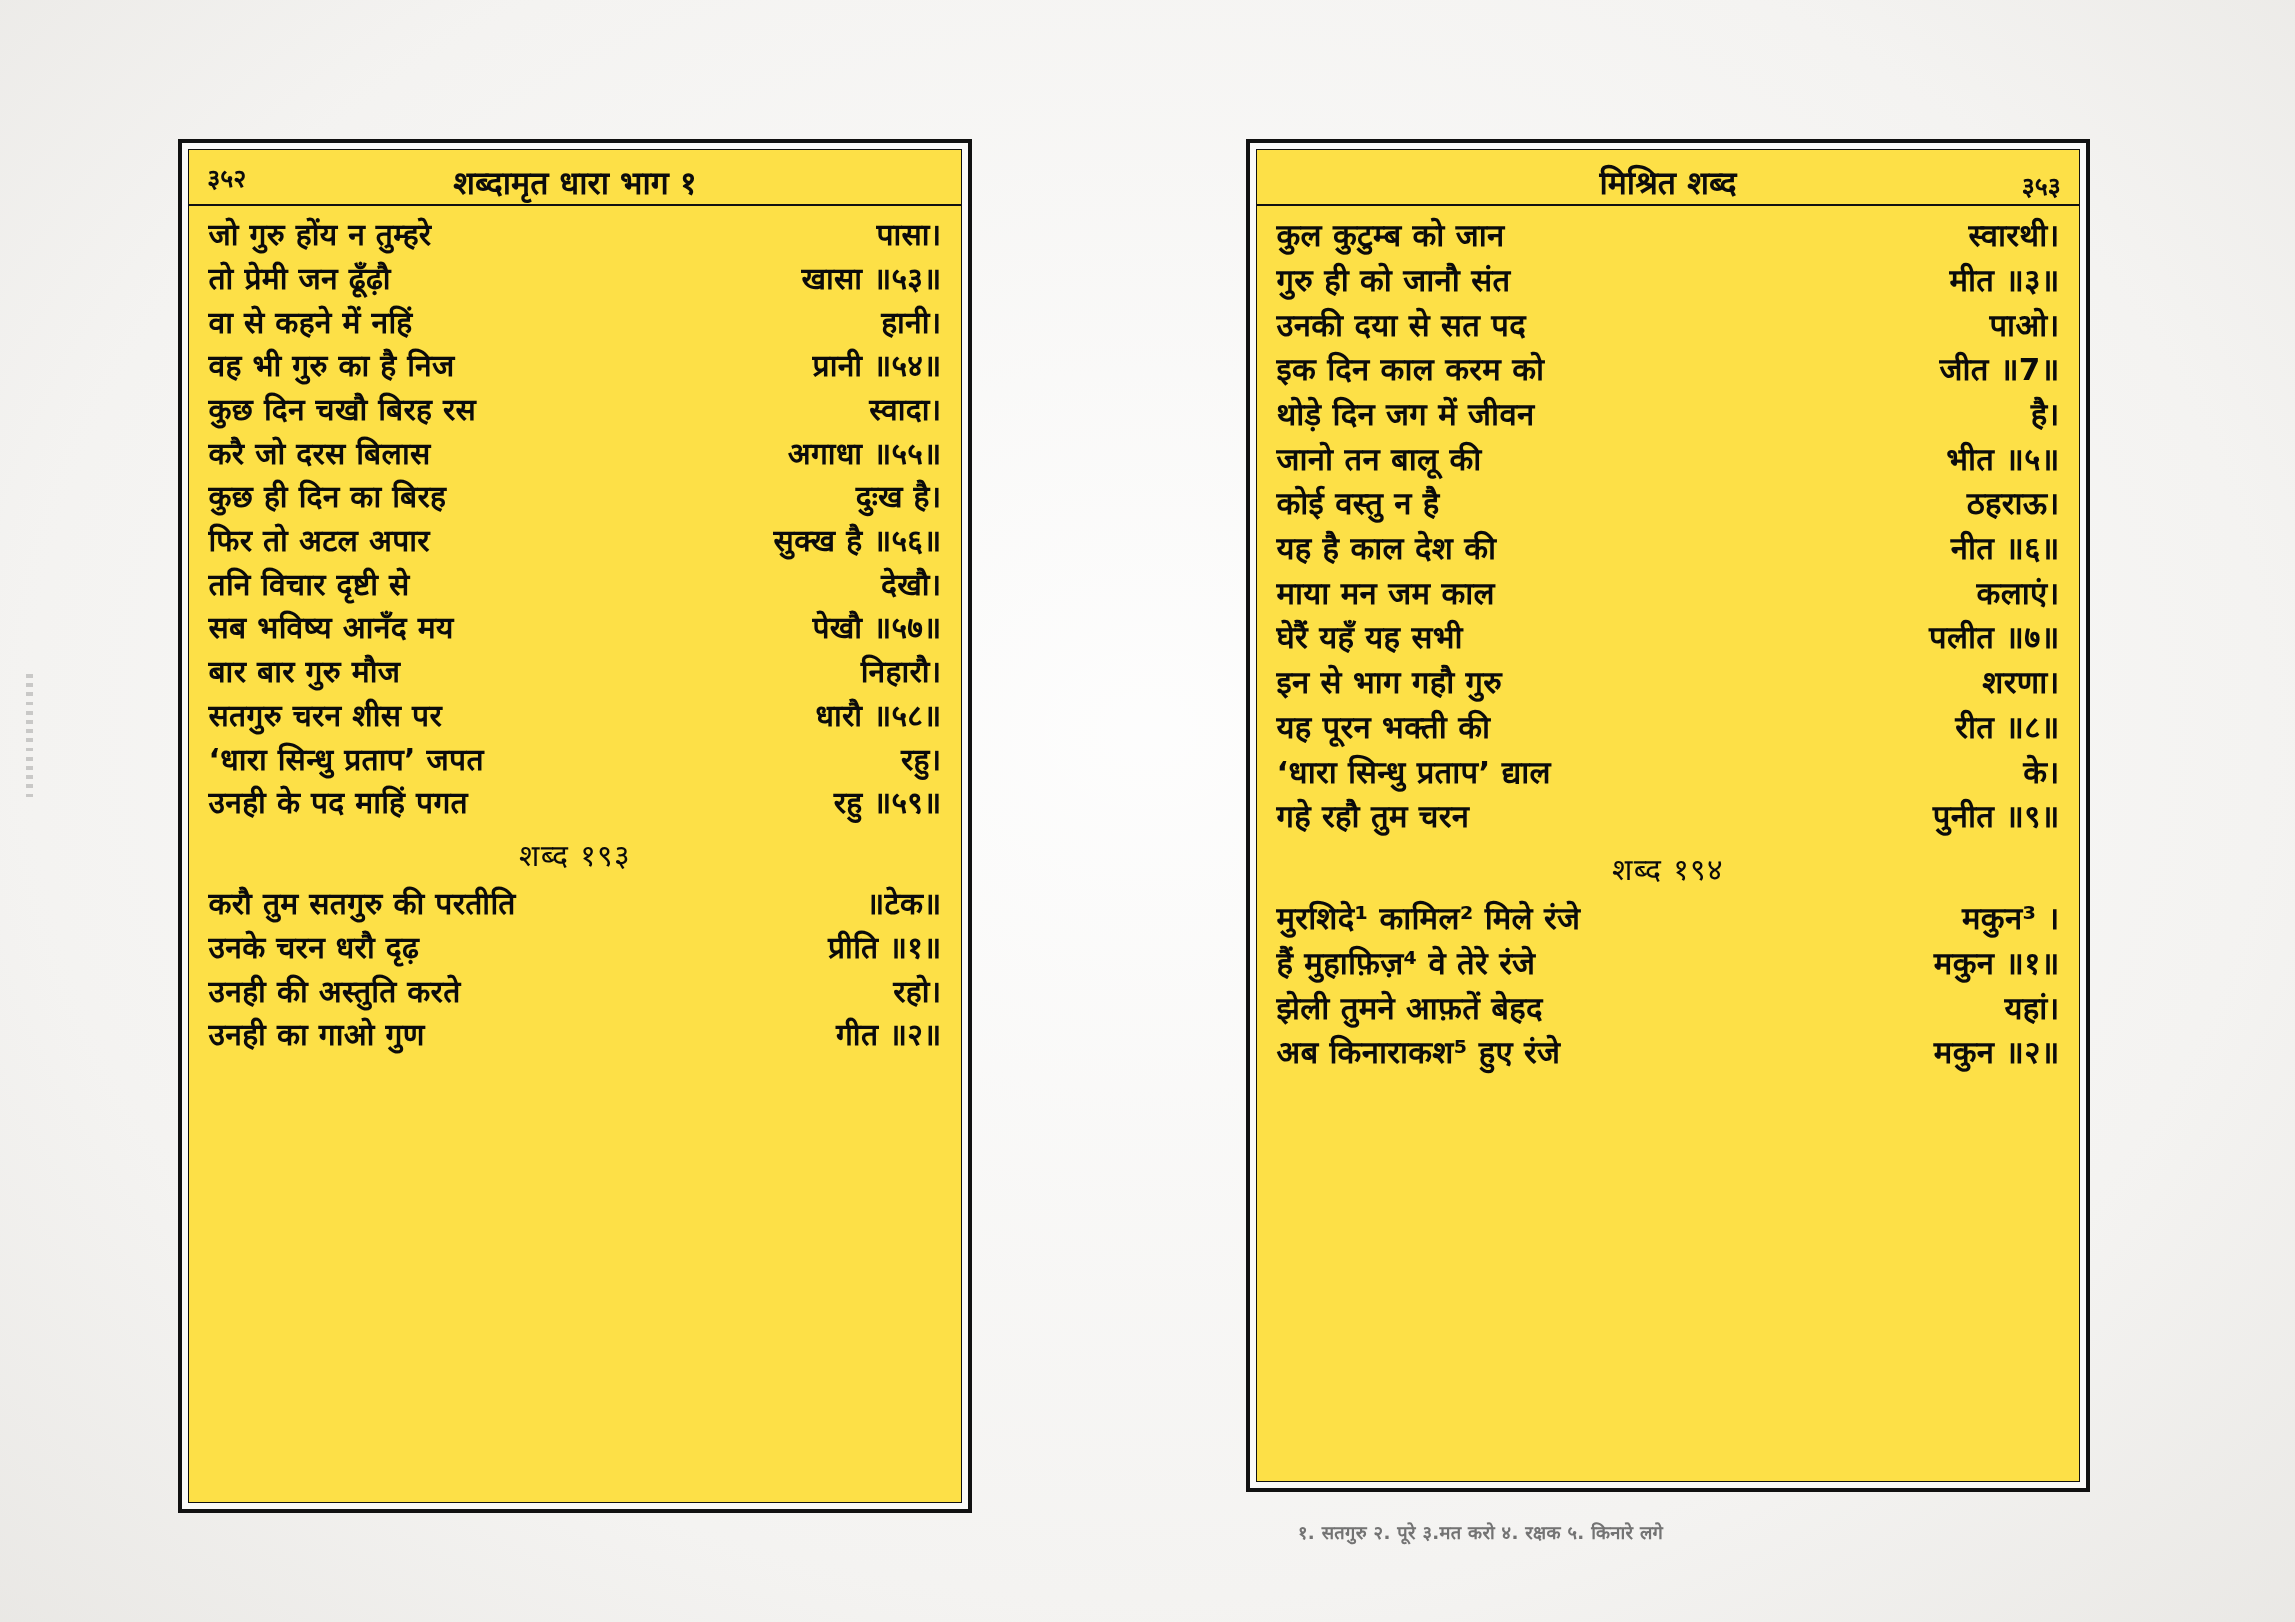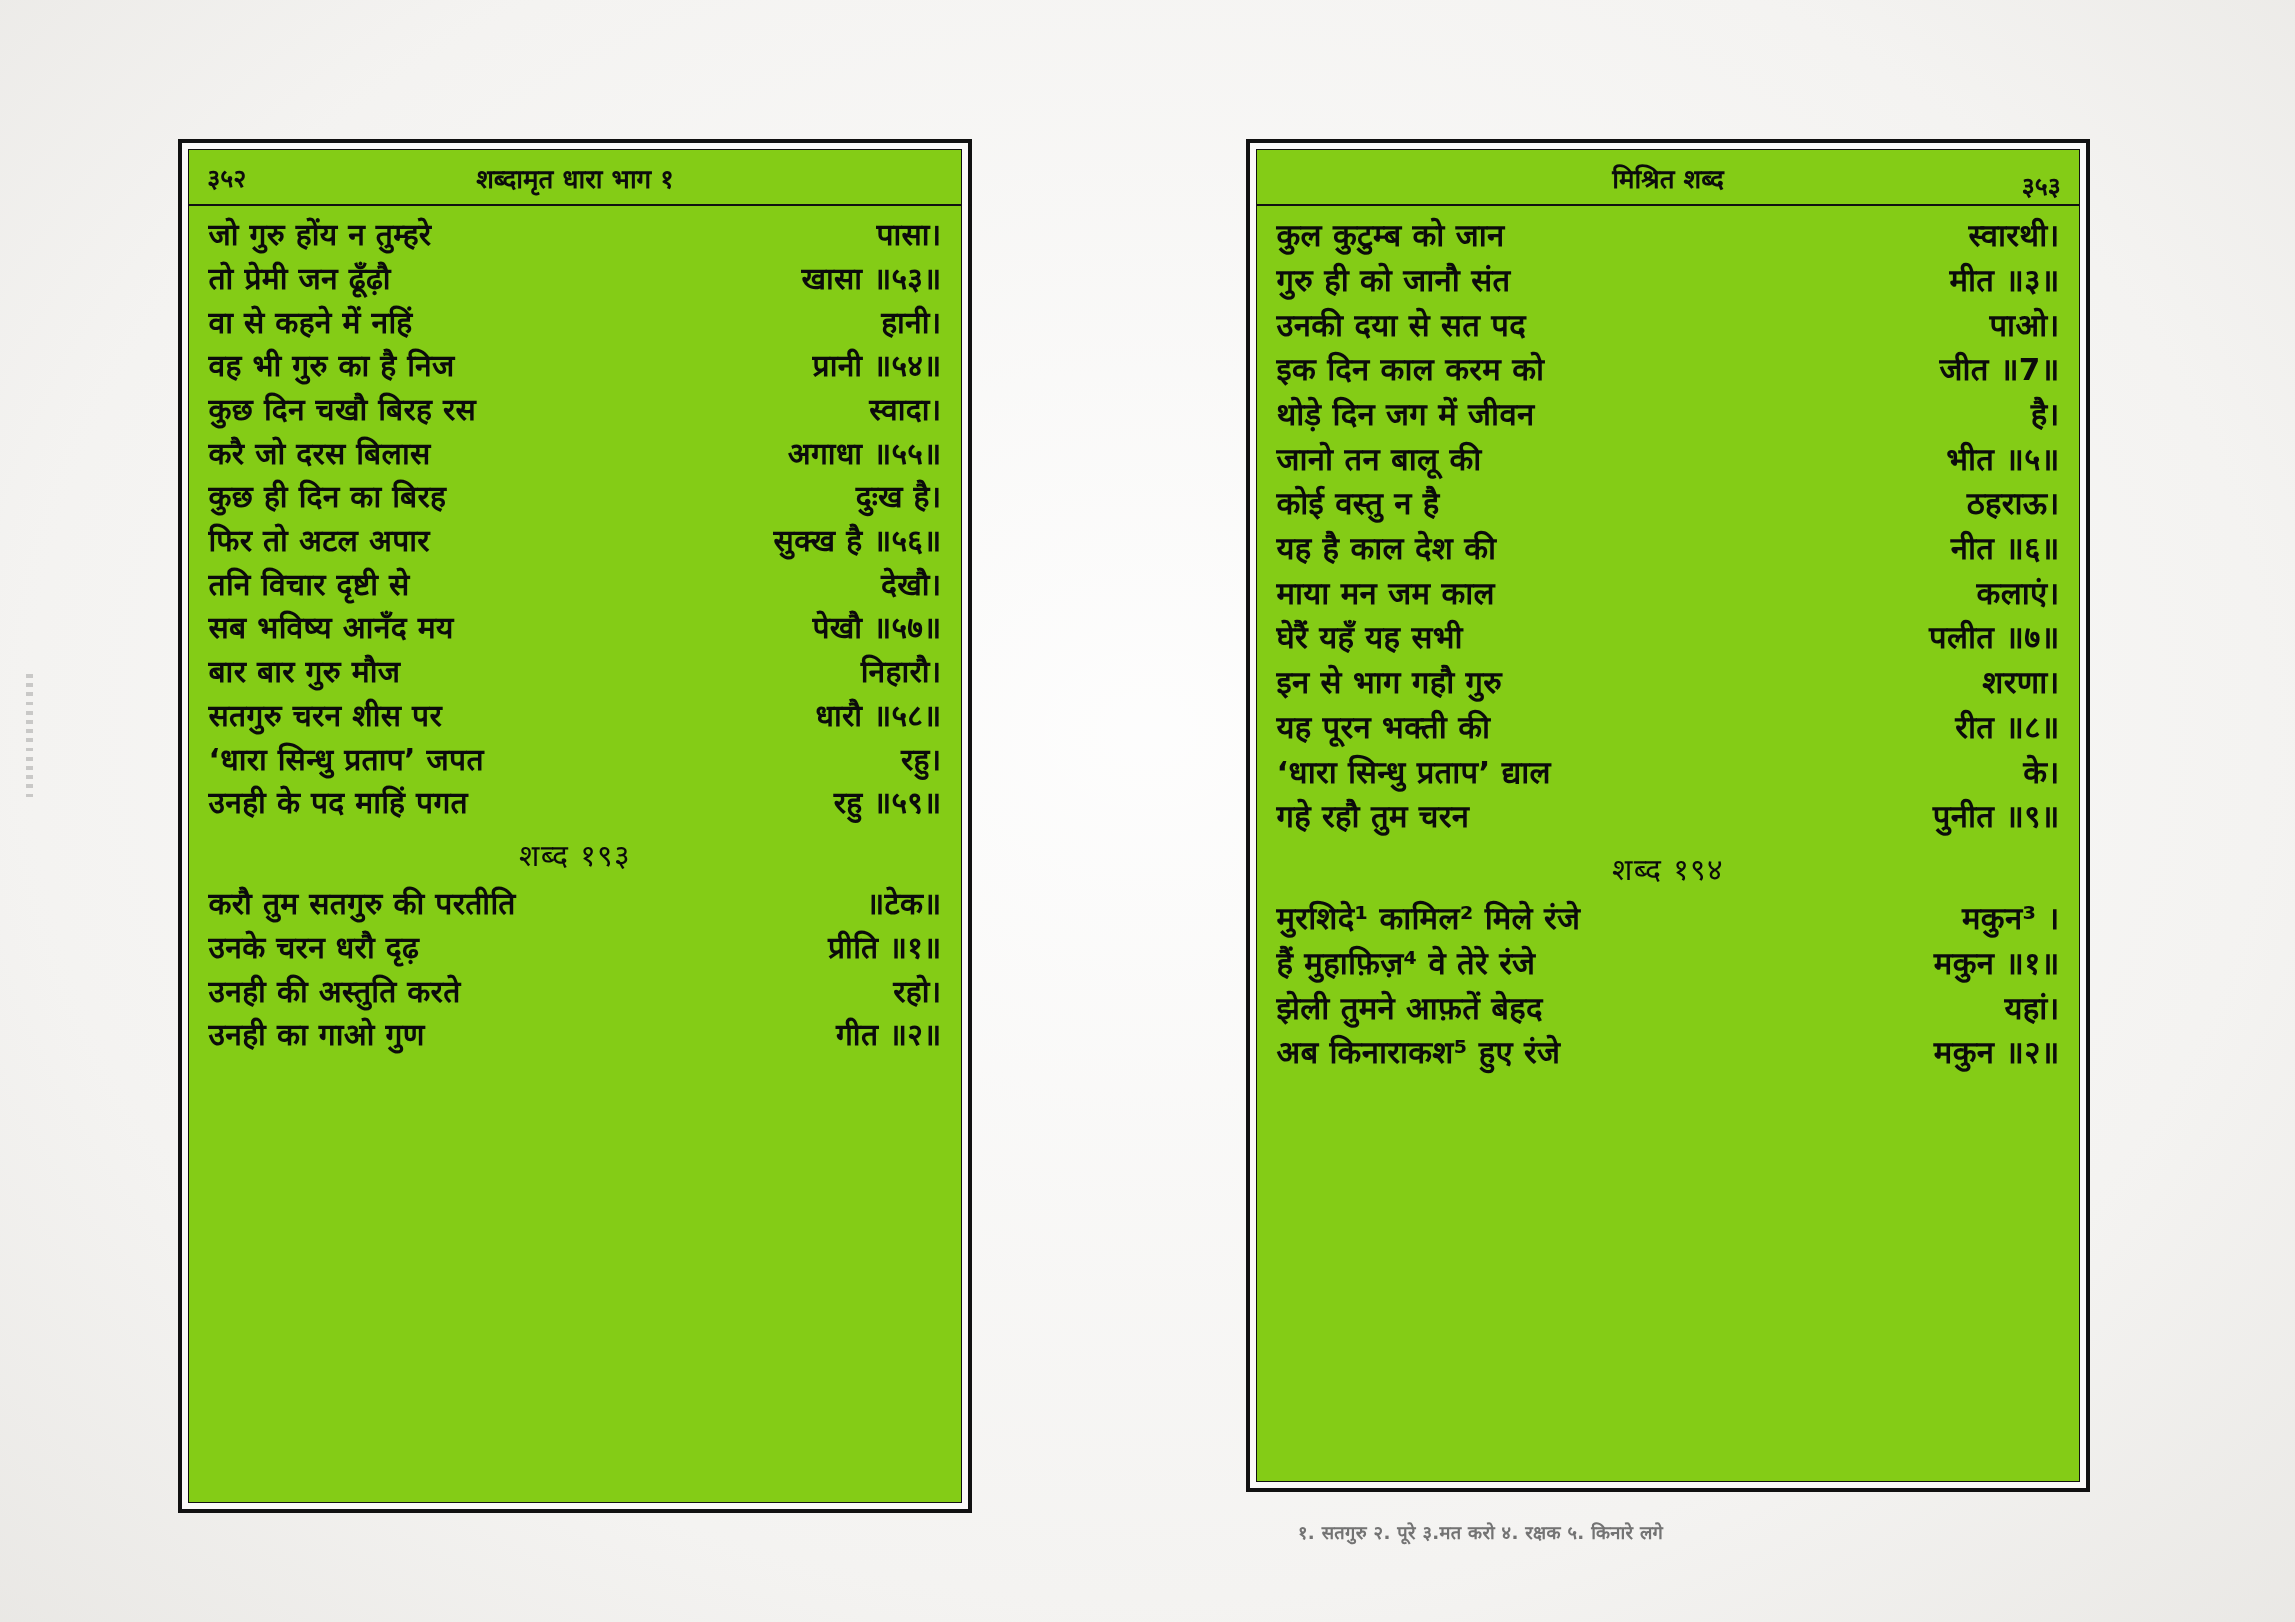--- a/index.html
+++ b/index.html
@@ -57,41 +57,41 @@
     height: 1353px;
     border: 4.6px solid #111;
     padding: 5.9px;
   }
   .page-inner {
     border: 1.3px solid #111;
     width: 100%;
     height: 100%;
     box-sizing: border-box;
     position: relative;
-    background: #84cc16;
+    background: #fde047;
   }
 
   
   .runhead {
     position: relative;
     height: 56px;
     border-bottom: 2px solid #111;
     box-sizing: border-box;
   }
   .runhead .folio,
   .runhead .title {
     position: absolute;
     top: 10.5px;
     font-family: "DejaVu Sans", sans-serif;
     font-weight: 700;
     color: #0c0c0c;
     white-space: nowrap;
   }
   .runhead .folio { font-size: 25px; }
-  .runhead .title { font-size: 26px; }
+  .runhead .title { font-size: 32px; }
 
   .page-left .runhead .folio { left: 18.3px; }
   .page-left .runhead .title { left: 50%; transform: translateX(-50%); }
   .page-right .runhead .folio { right: 18.3px; margin-top: 8px; }
   .page-right .runhead .title { left: 50%; transform: translateX(-50%); }
 
   
   .body {
     padding: 14.4px 19.6px 0 19.6px;
   }

